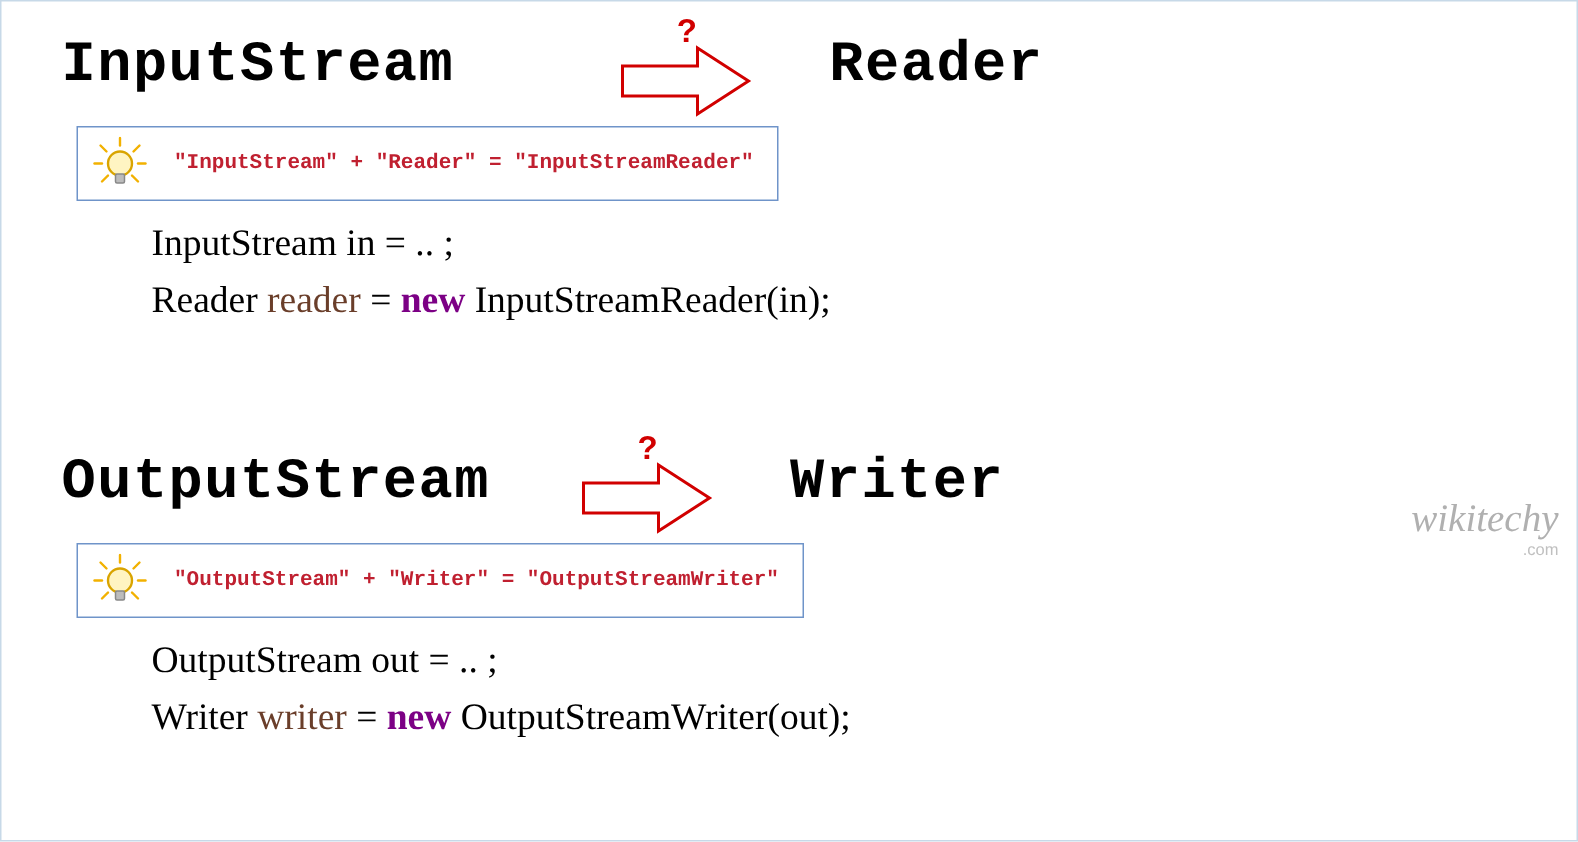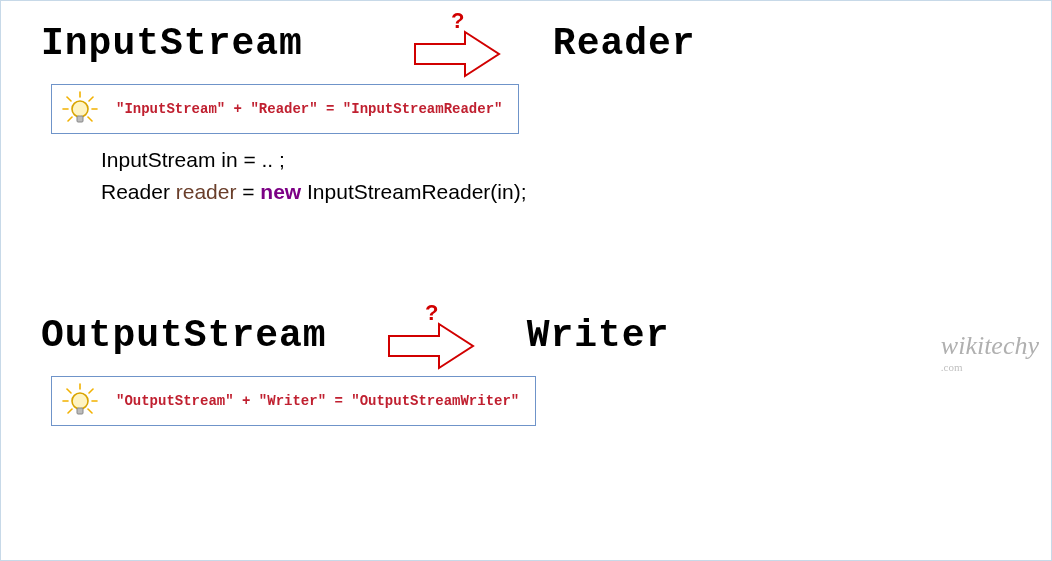--- a/index.html
+++ b/index.html
@@ -71,22 +71,22 @@
     margin-right: 18px;
   }
   .hint-text {
     font-family: "Courier New", Courier, monospace;
     font-size: 14px;
     font-weight: bold;
     color: #c02030;
     white-space: nowrap;
   }
   .code {
-    font-family: Liberation Sans, sans-serif;
-    font-size: 21px;
+    font-family: Liberation Serif, serif;
+    font-size: 25px;
     color: #000;
     white-space: pre;
     margin-left: 100px;
     margin-top: 10px;
     line-height: 1.5;
   }
   .kw { color: #7c0085; font-weight: bold; }
   .varname { color: #6a3e2a; }
   .watermark {
     position: absolute;
@@ -94,23 +94,23 @@
     top: 330px;
     color: #b0b0b0;
     font-family: Georgia, serif;
     font-size: 26px;
     font-style: italic;
     pointer-events: none;
   }
   .watermark-sub {
     display:block;
     font-size: 11px;
-    font-family: Liberation Serif, serif;
+    font-family: Liberation Sans, sans-serif;
     font-style: normal;
-    text-align: left;
+    text-align: right;
     color: #c0c0c0;
   }
 </style>
 </head>
 <body>
 
 <div class="container">
 
   <div class="watermark">
     <span>wikitechy</span>
@@ -141,21 +141,21 @@
         </g>
         <circle cx="18" cy="18" r="8" fill="#fff4c2" stroke="#d9a400" stroke-width="1.6"></circle>
         <rect x="15" y="25" width="6" height="6" rx="1" fill="#bcbcbc" stroke="#888" stroke-width="1"></rect>
       </svg>
       <span class="hint-text">"InputStream" + "Reader" = "InputStreamReader"</span>
     </div>
     <div class="code"><span>InputStream </span><span>in</span><span> = .. ;</span>
 <span>Reader </span><span class="varname">reader</span><span> = </span><span class="kw">new</span><span> InputStreamReader(in);</span></div>
   </div>
 
-  <div class="section" style="top:299px">
+  <div class="section" style="top:285px">
     <div class="headline">
       <span class="big-left">OutputStream</span>
       <span class="arrow-wrap" style="margin-left:60px">
         <span class="qmark">?</span>
         <svg class="arrow-svg" width="90" height="48" viewBox="0 0 90 48">
           <path d="M2 14 L52 14 L52 2 L86 24 L52 46 L52 34 L2 34 Z" fill="#fff" stroke="#d10000" stroke-width="2"></path>
         </svg>
       </span>
       <span class="big-right">Writer</span>
     </div>
@@ -168,15 +168,17 @@
           <line x1="1" y1="18" x2="6" y2="18"></line>
           <line x1="35" y1="18" x2="30" y2="18"></line>
           <line x1="6" y1="30" x2="10" y2="26"></line>
           <line x1="30" y1="30" x2="26" y2="26"></line>
         </g>
         <circle cx="18" cy="18" r="8" fill="#fff4c2" stroke="#d9a400" stroke-width="1.6"></circle>
         <rect x="15" y="25" width="6" height="6" rx="1" fill="#bcbcbc" stroke="#888" stroke-width="1"></rect>
       </svg>
       <span class="hint-text">"OutputStream" + "Writer" = "OutputStreamWriter"</span>
     </div>
+    <div class="code"><span>OutputStream </span><span>out</span><span> = .. ;</span>
+<span>Writer </span><span class="varname">writer</span><span> = </span><span class="kw">new</span><span> OutputStreamWriter(out);</span></div>
   </div>
 
 </div>
 
 </body></html>

